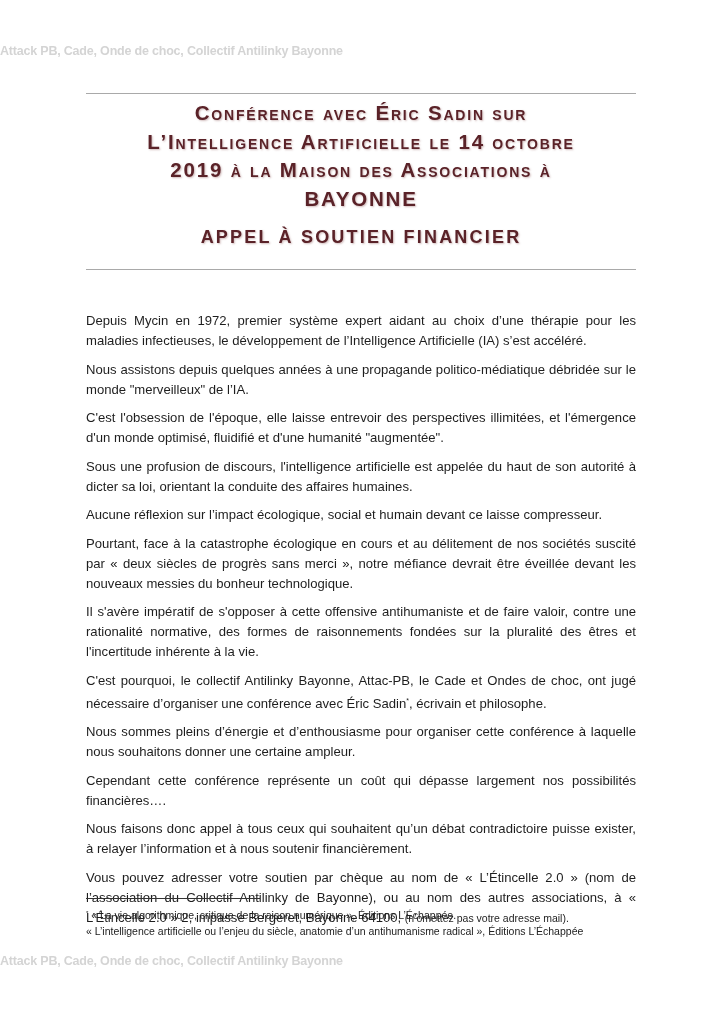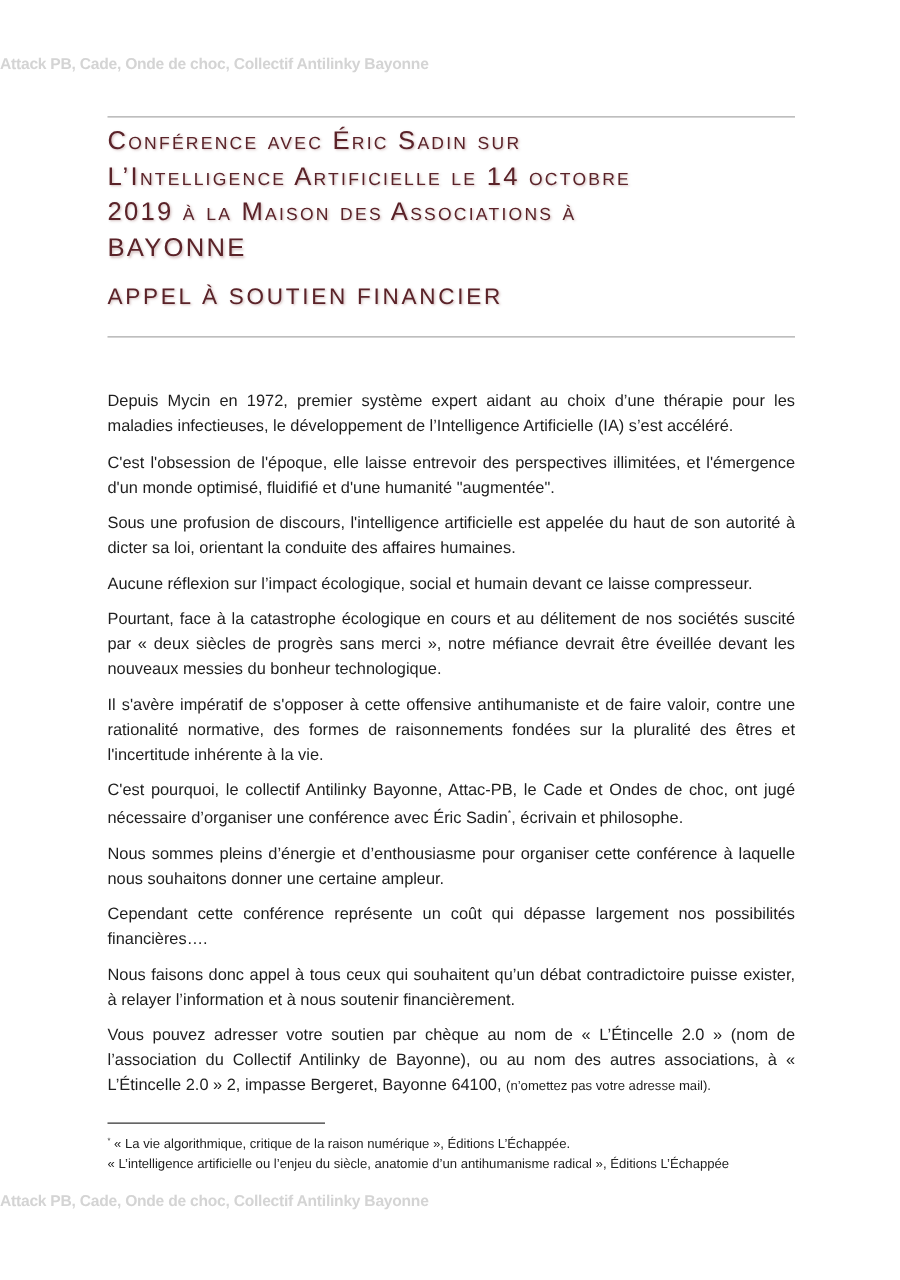--- a/index.html
+++ b/index.html
@@ -8,23 +8,24 @@
   .running-header, .running-footer {
     position: absolute; left: 0; width: 720px; text-align: left;
     font-family: "Liberation Sans", sans-serif; font-weight: bold;
     font-size: 12.5px; color: #d4d4d4; letter-spacing: -0.2px;
   }
   .running-header { top: 44px; }
   .running-footer { top: 954px; }
   .rule-top { position: absolute; left: 86px; width: 550px; top: 93px; height: 0; border-top: 1.5px solid #a9a9a9; }
   .rule-bottom { position: absolute; left: 86px; width: 550px; top: 269px; height: 0; border-top: 1.5px solid #a9a9a9; }
   .title-block {
-    position: absolute; left: 86px; width: 550px; top: 99px; 
+    position: absolute; left: 86px; width: 550px; top: 99px; text-align: center;
     color: #5a2228; font-family: "Liberation Sans", sans-serif;
     text-shadow: 1px 1px 2px rgba(120,60,60,0.35);
+    font-weight: bold;
   }
   .title-line { font-size: 20.5px; letter-spacing: 1.8px; line-height: 28.5px; font-variant: small-caps; }
   .subtitle { margin-top: 14px; font-size: 18px; letter-spacing: 2.2px; line-height: 20px; }
   .body-text {
     position: absolute; left: 86px; width: 550px; top: 311px;
     font-size: 13.1px; line-height: 20px; text-align: justify; color: #1e1e1e;
   }
   .body-text p { margin: 0 0 8.5px 0; }
   .small { font-size: 10.5px; }
   sup { font-size: 7px; }
@@ -44,20 +45,21 @@
   <div class="title-line">L’Intelligence Artificielle le 14 octobre</div>
   <div class="title-line">2019 à la Maison des Associations à</div>
   <div class="title-line">BAYONNE</div>
   <div class="subtitle">APPEL À SOUTIEN FINANCIER</div>
 </div>
 
 <div class="rule-bottom"></div>
 
 <div class="body-text">
   <p>Depuis Mycin en 1972, premier système expert aidant au choix d’une thérapie pour les maladies infectieuses, le développement de l’Intelligence Artificielle (IA) s’est accéléré.</p>
+  <p>Nous assistons depuis quelques années à une propagande politico-médiatique débridée sur le monde "merveilleux" de l’IA.</p>
   <p>C'est l'obsession de l'époque, elle laisse entrevoir des perspectives illimitées, et l'émergence d'un monde optimisé, fluidifié et d'une humanité "augmentée".</p>
   <p>Sous une profusion de discours, l'intelligence artificielle est appelée du haut de son autorité à dicter sa loi, orientant la conduite des affaires humaines.</p>
   <p>Aucune réflexion sur l’impact écologique, social et humain devant ce laisse compresseur.</p>
   <p>Pourtant, face à la catastrophe écologique en cours et au délitement de nos sociétés suscité par « deux siècles de progrès sans merci », notre méfiance devrait être éveillée devant les nouveaux messies du bonheur technologique.</p>
   <p>Il s'avère impératif de s'opposer à cette offensive antihumaniste et de faire valoir, contre une rationalité normative, des formes de raisonnements fondées sur la pluralité des êtres et l'incertitude inhérente à la vie.</p>
   <p><span>C'est pourquoi, le collectif Antilinky Bayonne, Attac-PB, le Cade et Ondes de choc, ont jugé nécessaire d’organiser une conférence avec Éric Sadin</span><sup>*</sup><span>, écrivain et philosophe.</span></p>
   <p>Nous sommes pleins d’énergie et d’enthousiasme pour organiser cette conférence à laquelle nous souhaitons donner une certaine ampleur.</p>
   <p>Cependant cette conférence représente un coût qui dépasse largement nos possibilités financières….</p>
   <p>Nous faisons donc appel à tous ceux qui souhaitent qu’un débat contradictoire puisse exister, à relayer l’information et à nous soutenir financièrement.</p>
   <p><span>Vous pouvez adresser votre soutien par chèque au nom de « L’Étincelle 2.0 » (nom de l’association du Collectif Antilinky de Bayonne), ou au nom des autres associations, à « L’Étincelle 2.0 » 2, impasse Bergeret, Bayonne 64100, </span><span class="small">(n’omettez pas votre adresse mail).</span></p>

